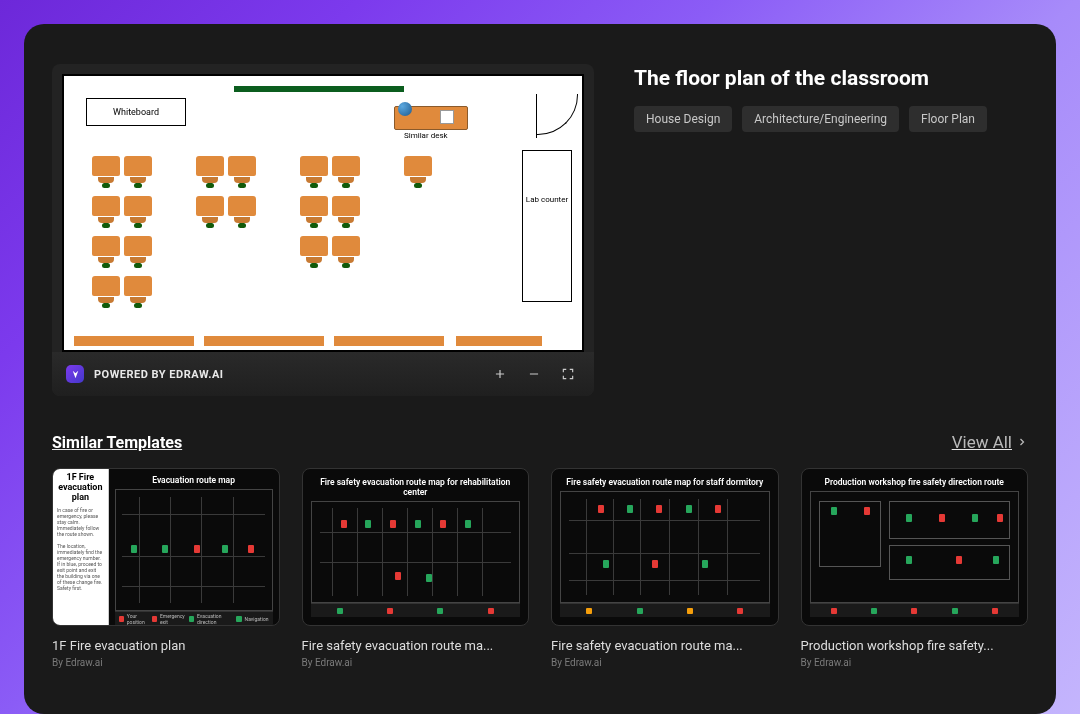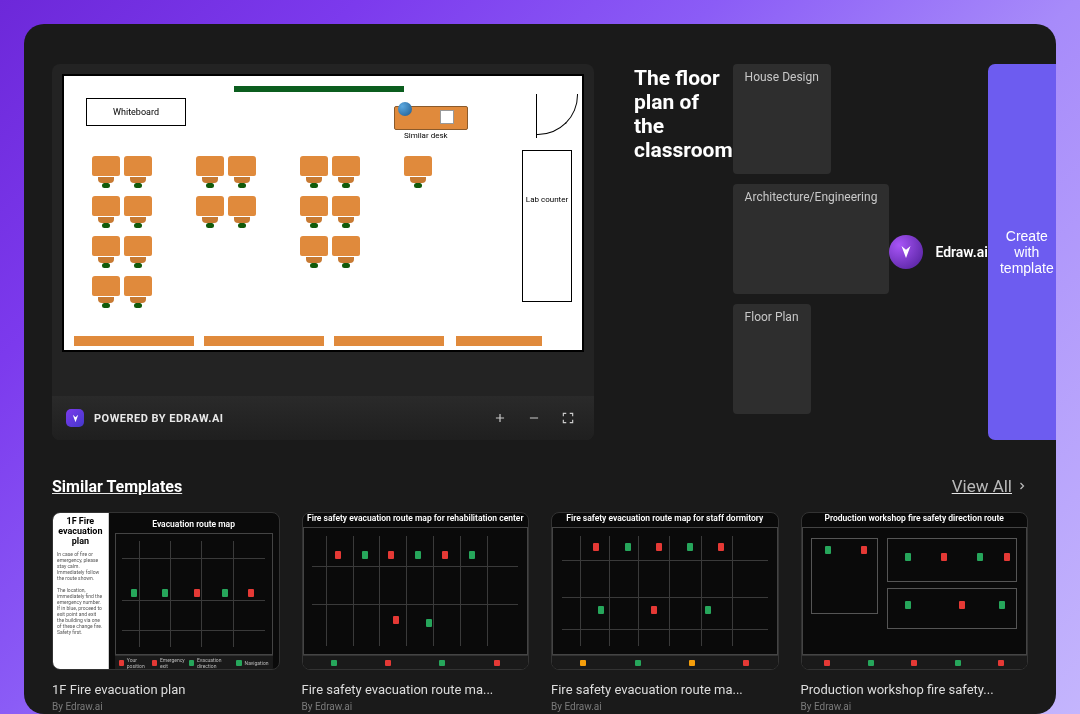--- a/index.html
+++ b/index.html
@@ -148,21 +148,20 @@
   .fp-bottom-bar.b2{ left:140px; width:120px;}
   .fp-bottom-bar.b3{ left:270px; width:110px;}
   .fp-bottom-bar.b4{ left:392px; width:86px;}
   .viewer-bar {
     background: linear-gradient(180deg, #2a2a2a, #1f1f1f);
     height: 44px;
     display: flex;
     align-items: center;
     padding: 7px 14px;
     gap: 10px;
-    margin-top: 44px;
   }
   .viewer-logo {
     width: 18px; height: 18px;
     border-radius: 5px;
     background: linear-gradient(135deg,#7c3aed,#4338ca);
     display:flex;align-items:center;justify-content:center;
   }
   .viewer-logo svg{width:11px;height:11px;}
   .viewer-text {
     font-size: 11px;
@@ -175,20 +174,21 @@
     width: 24px; height: 24px;
     display: flex; align-items: center; justify-content: center;
     color: #ccc;
     cursor: pointer;
     border-radius: 4px;
   }
 
   .info-col {
     flex: 1;
     display: flex;
+    flex-direction: column;
   }
   .title {
     font-size: 21px;
     font-weight: 700;
     color: #fff;
     margin-bottom: 16px;
     margin-top: 2px;
   }
   .tags { display: flex; gap: 10px; margin-bottom: 26px; flex-wrap: wrap; }
   .tag {
@@ -251,20 +251,21 @@
   }
   .card {
     flex: 1;
     min-width: 0;
   }
   .card-thumb {
     background: #0a0a0a;
     border: 1px solid #333;
     border-radius: 8px;
     height: 158px;
+    padding: 8px;
     display:flex;
     overflow:hidden;
     cursor:pointer;
     position:relative;
   }
   .card-thumb .thumb-title{
     font-size:8.5px;
     color:#fff;
     text-align:center;
     width:100%;
@@ -423,30 +424,21 @@
       </div>
     </div>
 
     <div class="info-col">
       <h1 class="title">The floor plan of the classroom</h1>
       <div class="tags">
         <span class="tag">House Design</span>
         <span class="tag">Architecture/Engineering</span>
         <span class="tag">Floor Plan</span>
       </div>
-      <div class="author-row">
-        <div class="author-avatar">
-          <svg viewBox="0 0 24 24" fill="none">
-              <path d="M6 4l6 16 6-16-6 5-6-5z" fill="#fff"></path>
-            </svg>
-        </div>
-        <div class="author-name">Edraw.ai</div>
-      </div>
       <div class="info-spacer"></div>
-      <button class="create-btn">Create with template</button>
     </div>
   </div>
 
   <div class="similar-header">
     <div class="similar-title">Similar Templates</div>
     <div class="view-all">
       <span>View All</span>
       <svg width="12" height="12" viewBox="0 0 24 24" stroke="currentColor" stroke-width="2.5" fill="none">
           <path d="M9 6l6 6-6 6"></path>
         </svg>

